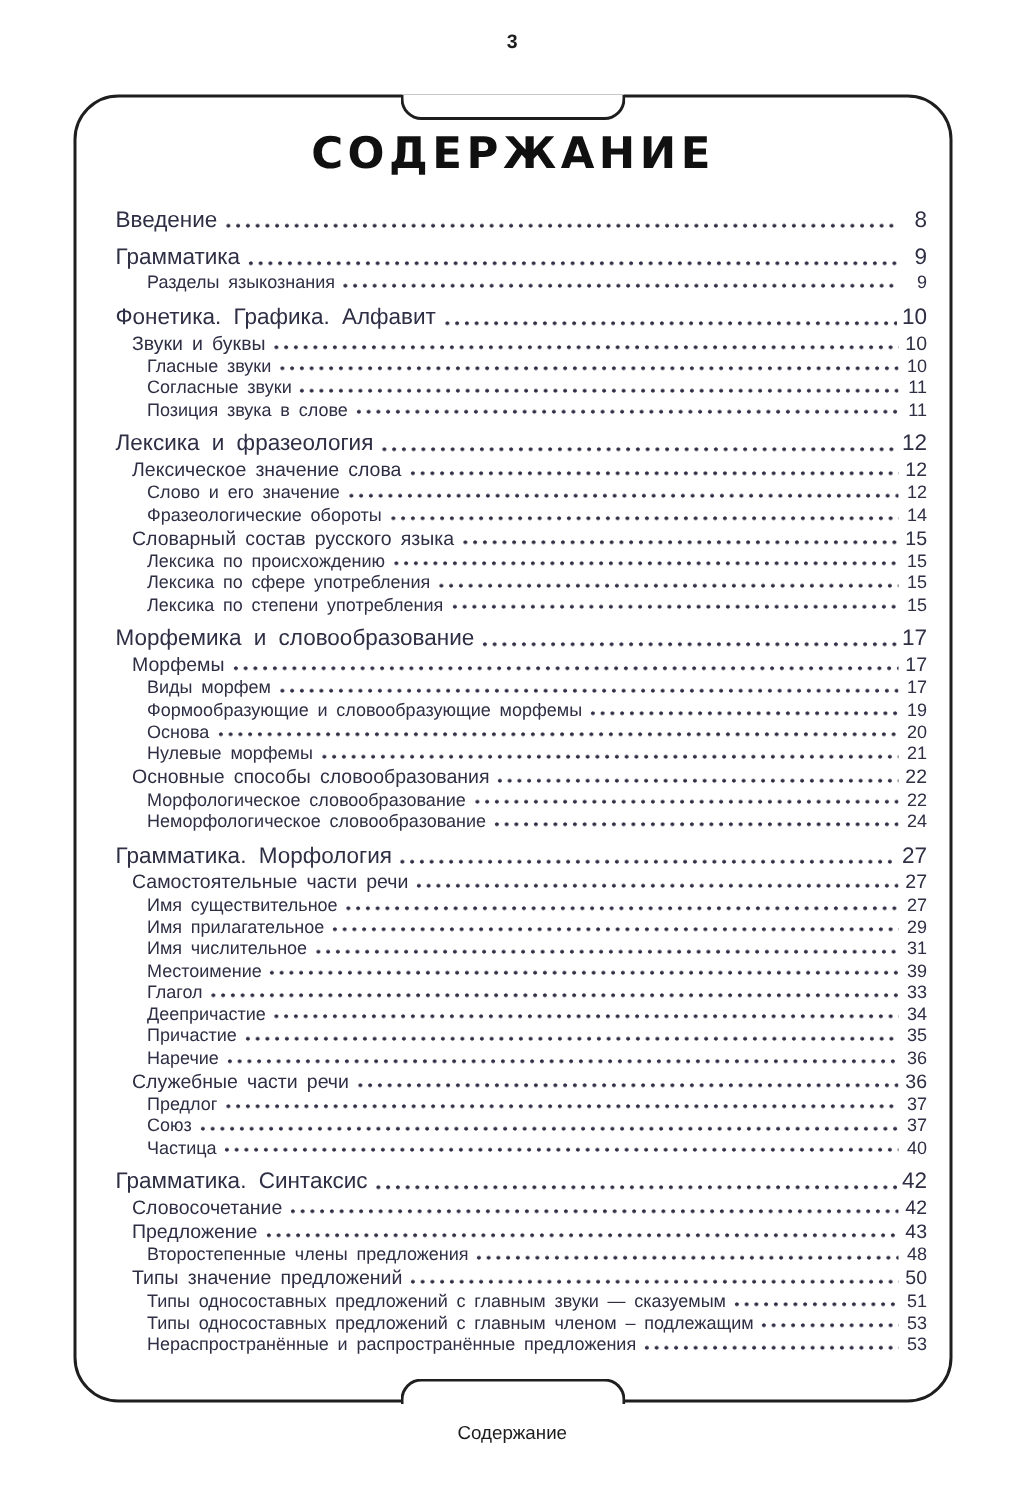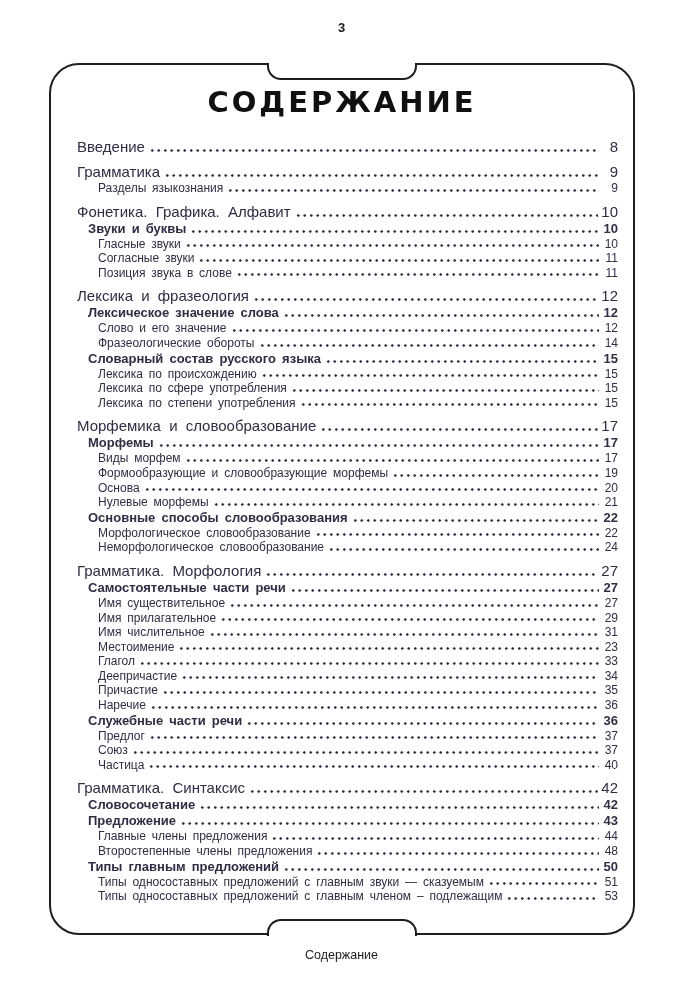--- a/index.html
+++ b/index.html
@@ -78,21 +78,21 @@
   }
   .lvl0{
     font-size:15px;
     line-height:19px;
     margin-top:6px;
     word-spacing:4px;
   }
   .lvl1{
     font-size:13px;
     line-height:16px;
-    font-weight:700;
+    font-weight:400;
     padding-left:11px;
   }
   .lvl2{
     font-size:12px;
     line-height:14.6px;
     padding-left:21px;
   }
   .footer-label{
     position:absolute;top:948px;left:0;width:683px;
     text-align:center;font-size:12.5px;color:#1c1c1c;
@@ -256,21 +256,21 @@
         <span class="pg">29</span>
       </div>
       <div class="row lvl2">
         <span class="lbl">Имя числительное</span>
         <span class="leader"></span>
         <span class="pg">31</span>
       </div>
       <div class="row lvl2">
         <span class="lbl">Местоимение</span>
         <span class="leader"></span>
-        <span class="pg">23</span>
+        <span class="pg">39</span>
       </div>
       <div class="row lvl2">
         <span class="lbl">Глагол</span>
         <span class="leader"></span>
         <span class="pg">33</span>
       </div>
       <div class="row lvl2">
         <span class="lbl">Деепричастие</span>
         <span class="leader"></span>
         <span class="pg">34</span>
@@ -314,31 +314,26 @@
         <span class="lbl">Словосочетание</span>
         <span class="leader"></span>
         <span class="pg">42</span>
       </div>
       <div class="row lvl1">
         <span class="lbl">Предложение</span>
         <span class="leader"></span>
         <span class="pg">43</span>
       </div>
       <div class="row lvl2">
-        <span class="lbl">Главные члены предложения</span>
-        <span class="leader"></span>
-        <span class="pg">44</span>
-      </div>
-      <div class="row lvl2">
         <span class="lbl">Второстепенные члены предложения</span>
         <span class="leader"></span>
         <span class="pg">48</span>
       </div>
       <div class="row lvl1">
-        <span class="lbl">Типы главным предложений</span>
+        <span class="lbl">Типы значение предложений</span>
         <span class="leader"></span>
         <span class="pg">50</span>
       </div>
       <div class="row lvl2">
         <span class="lbl">Типы односоставных предложений с главным звуки — сказуемым</span>
         <span class="leader"></span>
         <span class="pg">51</span>
       </div>
       <div class="row lvl2">
         <span class="lbl">Типы односоставных предложений с главным членом – подлежащим</span>

